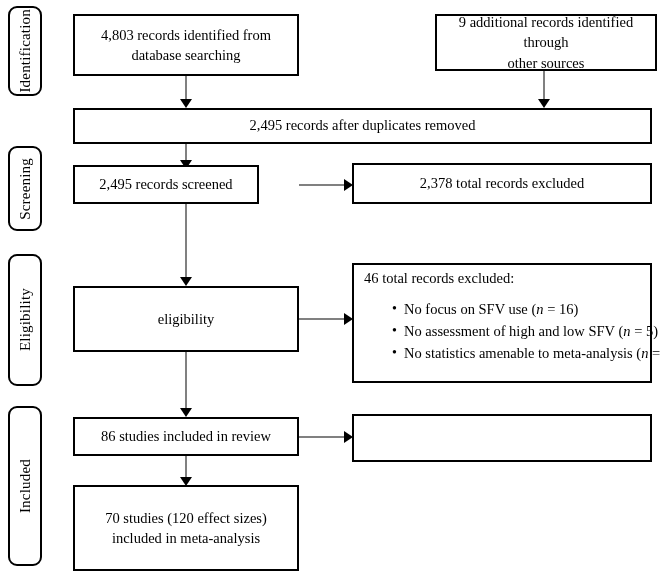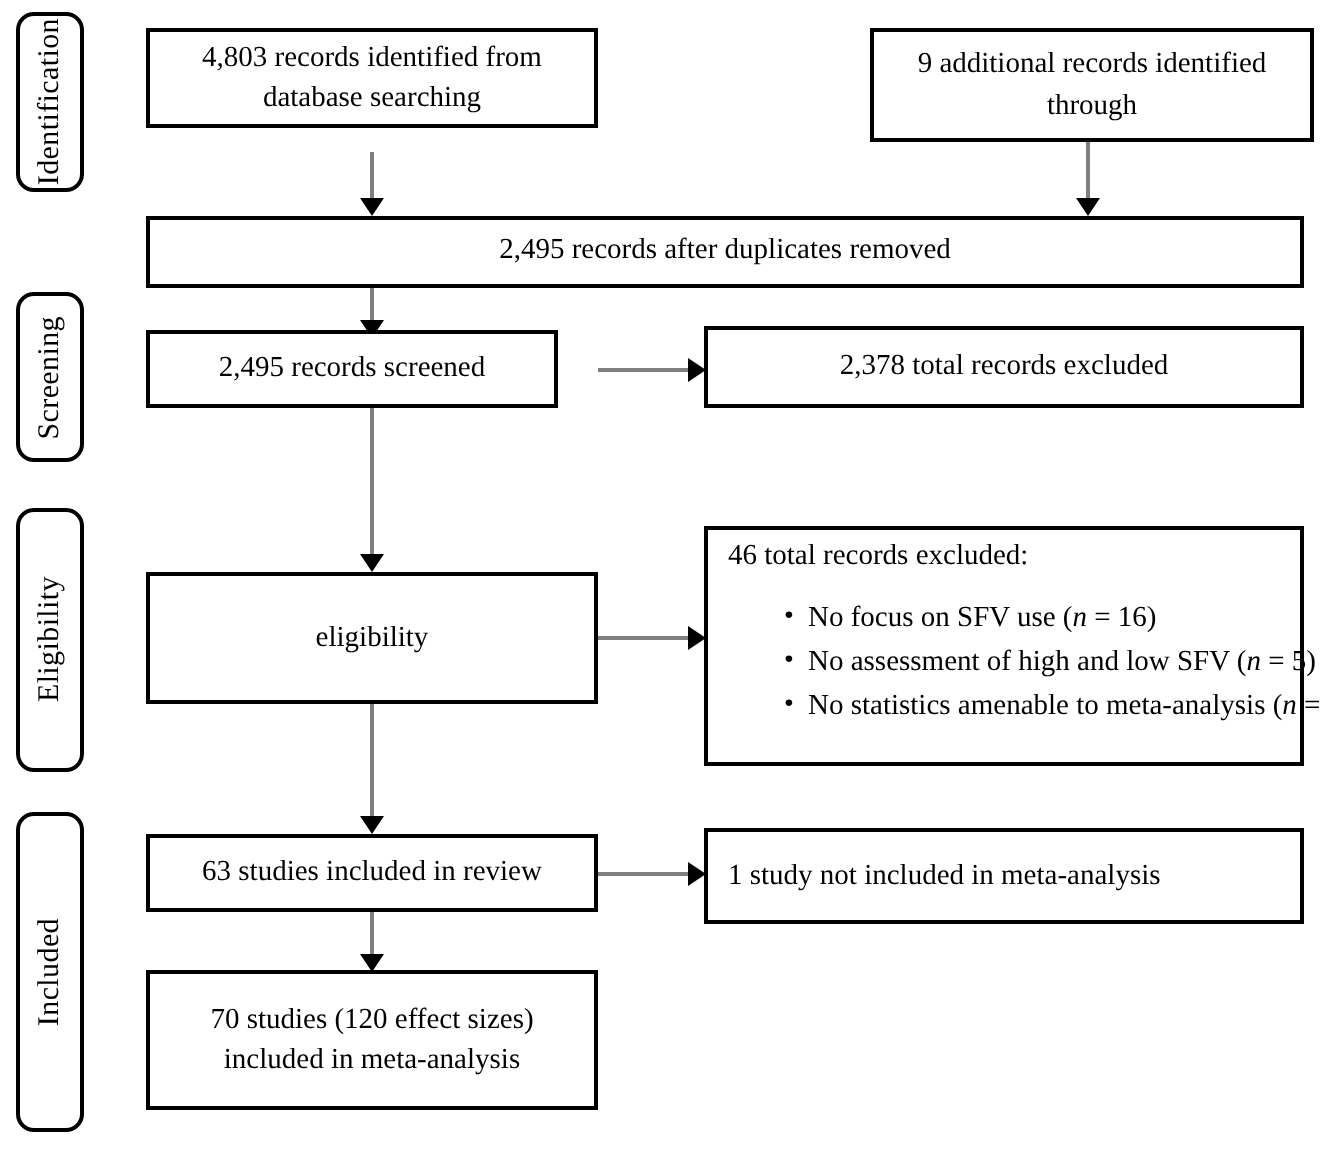--- a/index.html
+++ b/index.html
@@ -128,49 +128,50 @@
   <div class="stage" style="top:146px; height:85px;">
     <span class="stage-label">Screening</span>
   </div>
   <div class="stage" style="top:254px; height:132px;">
     <span class="stage-label">Eligibility</span>
   </div>
   <div class="stage" style="top:406px; height:160px;">
     <span class="stage-label">Included</span>
   </div>
 
-  <div class="box" style="left:73px; top:14px; width:226px; height:50px;">
+  <div class="box" style="left:73px; top:14px; width:226px; height:62px;">
     <div class="inner two-line">
       <div>4,803 records identified from</div>
       <div>database searching</div>
     </div>
   </div>
 
   <div class="box" style="left:435px; top:14px; width:222px; height:57px;">
     <div class="inner two-line">
       <div>9 additional records identified through</div>
+      <div>other sources</div>
     </div>
   </div>
 
   <div class="vline" style="left:185px; top:76px; height:25px;"></div>
   <div class="arrow-down" style="left:180px; top:99px;"></div>
 
   <div class="vline" style="left:543px; top:71px; height:30px;"></div>
   <div class="arrow-down" style="left:538px; top:99px;"></div>
 
   <div class="box" style="left:73px; top:108px; width:579px; height:36px;">
     <div class="inner">
       <div>2,495 records after duplicates removed</div>
     </div>
   </div>
 
   <div class="vline" style="left:185px; top:144px; height:20px;"></div>
   <div class="arrow-down" style="left:180px; top:160px;"></div>
 
-  <div class="box" style="left:73px; top:165px; width:206px; height:39px;">
+  <div class="box" style="left:73px; top:165px; width:186px; height:39px;">
     <div class="inner">
       <div>2,495 records screened</div>
     </div>
   </div>
 
   <div class="hline" style="left:299px; top:184px; width:48px;"></div>
   <div class="arrow-right" style="left:344px; top:179px;"></div>
 
   <div class="box" style="left:352px; top:163px; width:300px; height:41px;">
     <div class="inner">
@@ -199,36 +200,35 @@
         <li><span>No statistics amenable to meta-analysis (</span><span class="ital">n</span><span> = 4)</span></li>
       </ul>
     </div>
   </div>
 
   <div class="vline" style="left:185px; top:352px; height:60px;"></div>
   <div class="arrow-down" style="left:180px; top:408px;"></div>
 
   <div class="box" style="left:73px; top:417px; width:226px; height:39px;">
     <div class="inner">
-      <div>63 studies included in review</div>
+      <div>86 studies included in review</div>
     </div>
   </div>
 
   <div class="hline" style="left:299px; top:436px; width:48px;"></div>
   <div class="arrow-right" style="left:344px; top:431px;"></div>
 
   <div class="box left-align" style="left:352px; top:414px; width:300px; height:48px; padding:4px 10px;">
     <div class="inner two-line">
-      <div>1 study not included in meta-analysis</div>
     </div>
   </div>
 
   <div class="vline" style="left:185px; top:456px; height:24px;"></div>
   <div class="arrow-down" style="left:180px; top:477px;"></div>
 
-  <div class="box" style="left:73px; top:485px; width:226px; height:70px;">
+  <div class="box" style="left:73px; top:485px; width:226px; height:86px;">
     <div class="inner two-line">
       <div>70 studies (120 effect sizes)</div>
       <div>included in meta-analysis</div>
     </div>
   </div>
 
 </div>
 
 </body></html>

